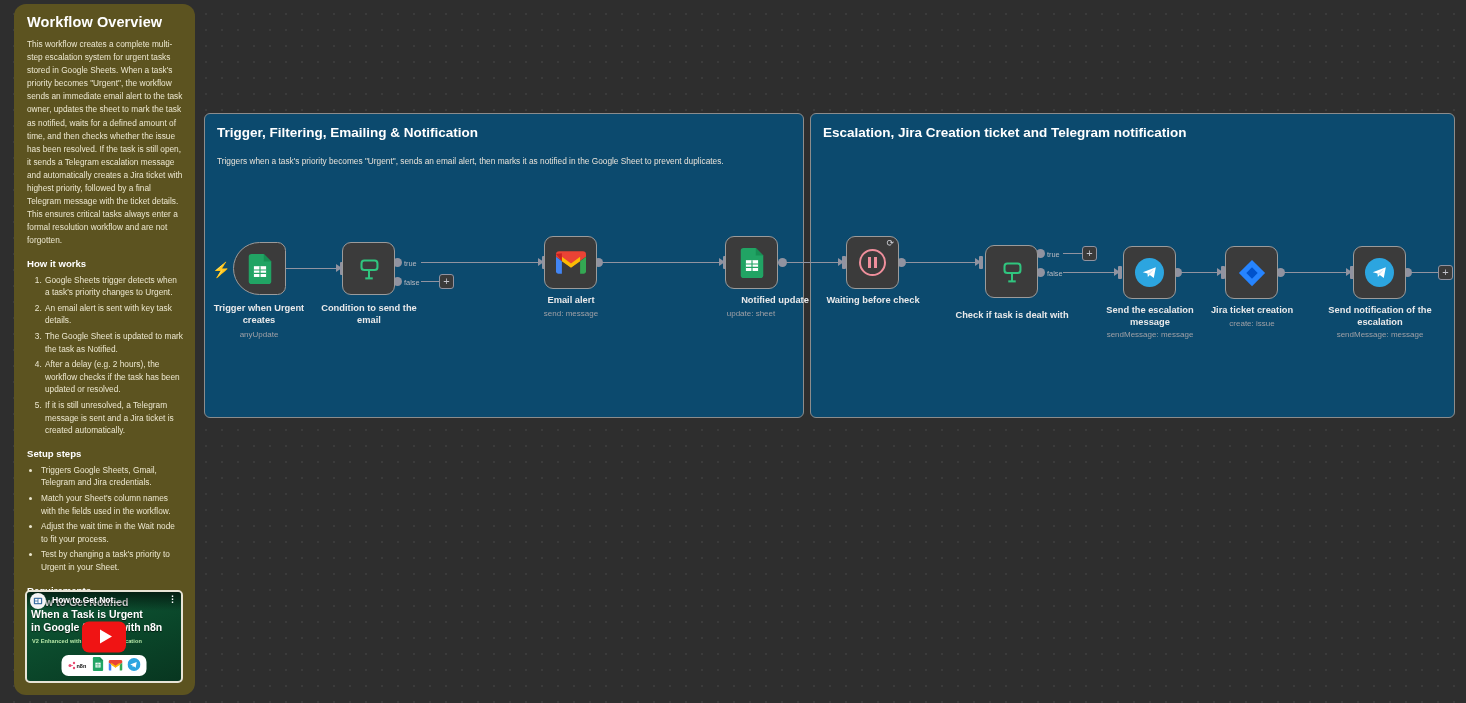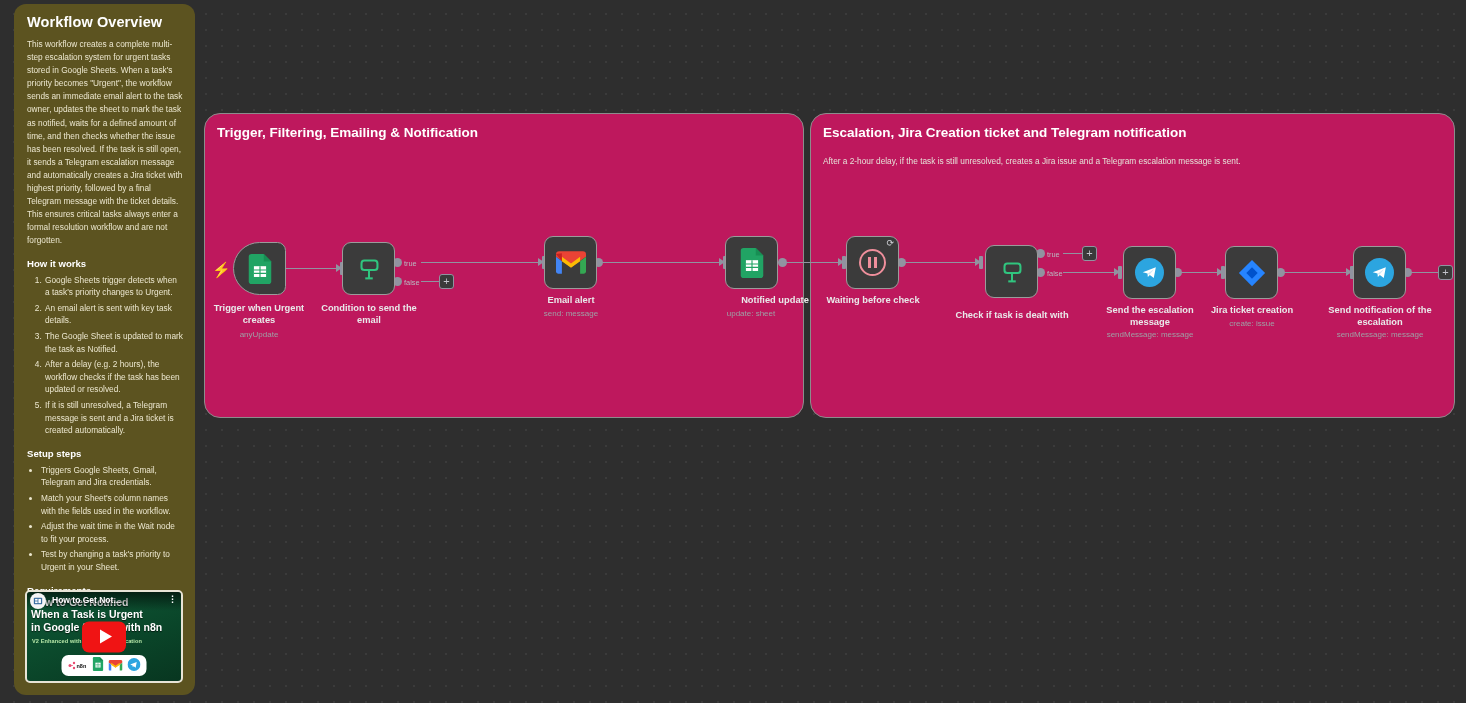--- a/index.html
+++ b/index.html
@@ -128,23 +128,23 @@
     content: "";
     border-left: 12px solid #fff;
     border-top: 7.5px solid transparent;
     border-bottom: 7.5px solid transparent;
     margin-left: 3px;
   }
 
   
   .panel {
     position: absolute;
-    background: #be185d;
+    background: #0c4a6e;
     border: 1px solid #8c8c8c;
-    border-radius: 16px;
+    border-radius: 6px;
   }
   #panel-1 { left: 204px; top: 113px; width: 600px; height: 305px; }
   #panel-2 { left: 810px; top: 113px; width: 645px; height: 305px; }
   .panel h3 {
     position: absolute; left: 12px; top: 11px;
     font-size: 13.5px; font-weight: bold; color: #ffffff;
   }
   .panel .sub {
     position: absolute; left: 12px; top: 42px;
     font-size: 8.3px; color: #e6e1d8;
@@ -333,25 +333,25 @@
         </svg>
     </div>
     <div class="ovl-title">How to Get Not...</div>
     <div class="ovl-kebab">⋮</div>
     <div class="playbtn"></div>
   </div>
 </div>
 
 <div class="panel" id="panel-1">
   <h3>Trigger, Filtering, Emailing &amp; Notification</h3>
+  <div class="sub">Triggers when a task's priority becomes "Urgent", sends an email alert, then marks it as notified in the Google Sheet to prevent duplicates.</div>
 </div>
 
 <div class="panel" id="panel-2">
   <h3>Escalation, Jira Creation ticket and Telegram notification</h3>
-  <div class="sub">After a 2-hour delay, if the task is still unresolved, creates a Jira issue and a Telegram escalation message is sent.</div>
 </div>
 
 <div class="dot" style="left:237px; top:264px;"></div>
 <div class="wire" style="left:245px; top:268px; width:97px;"></div>
 <div class="arrow" style="left:336px; top:264px;"></div>
 <div class="inport" style="left:340px; top:262px;"></div>
 
 <div class="dot" style="left:393px; top:258px;"></div>
 <div class="branch-label" style="left:404px; top:259px;">true</div>
 <div class="wire" style="left:421px; top:262px; width:123px;"></div>

